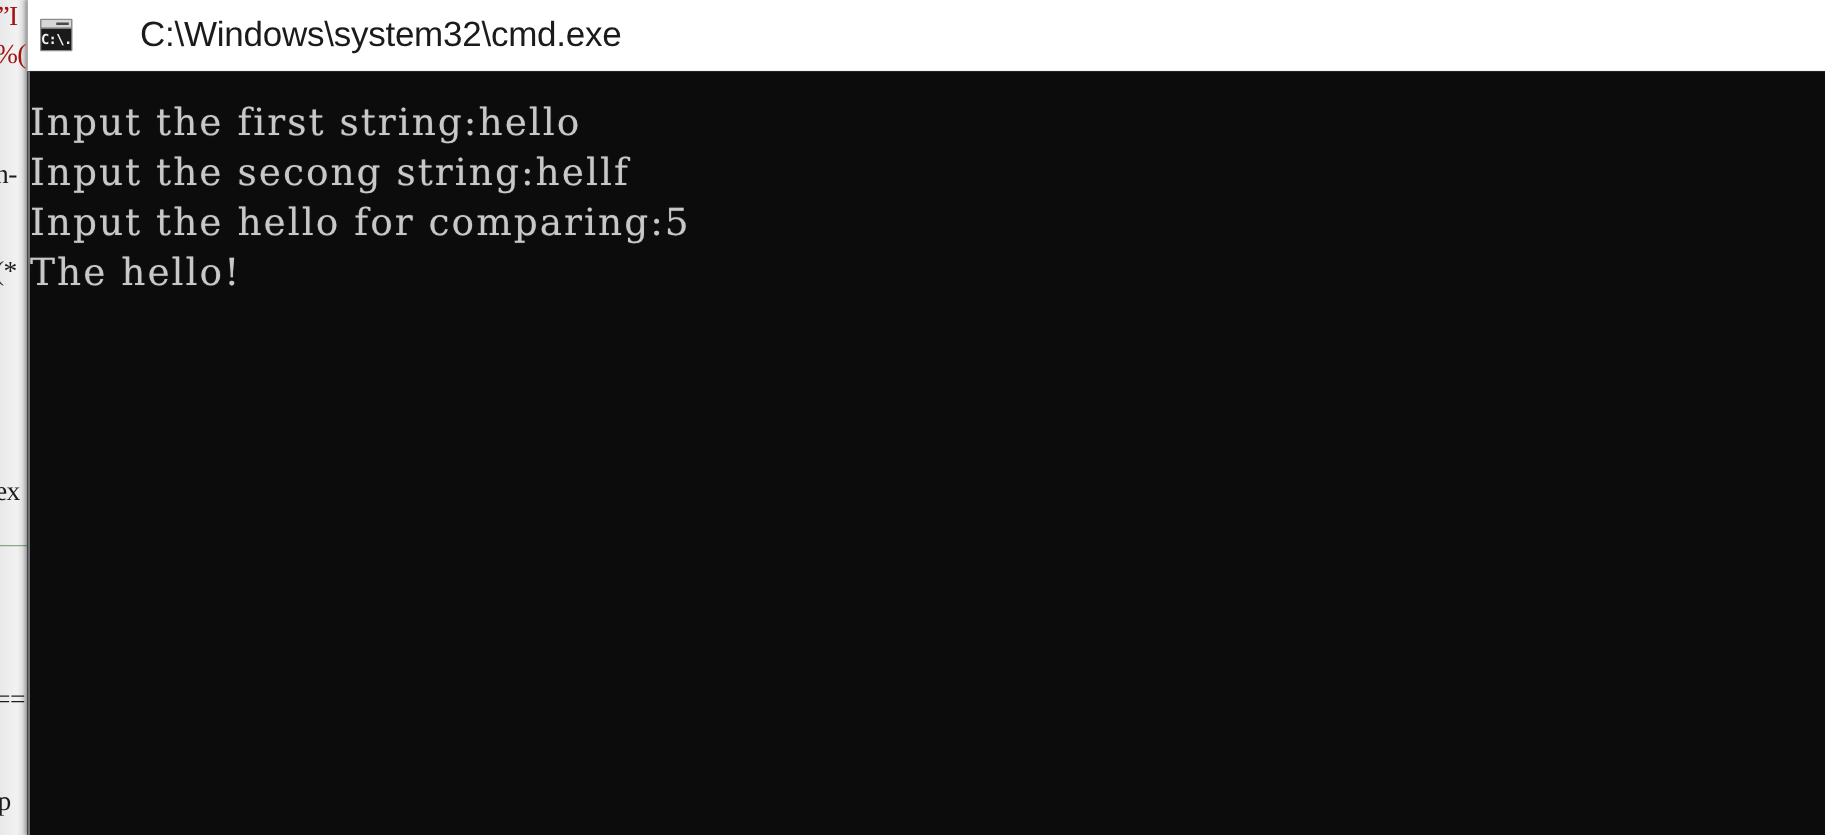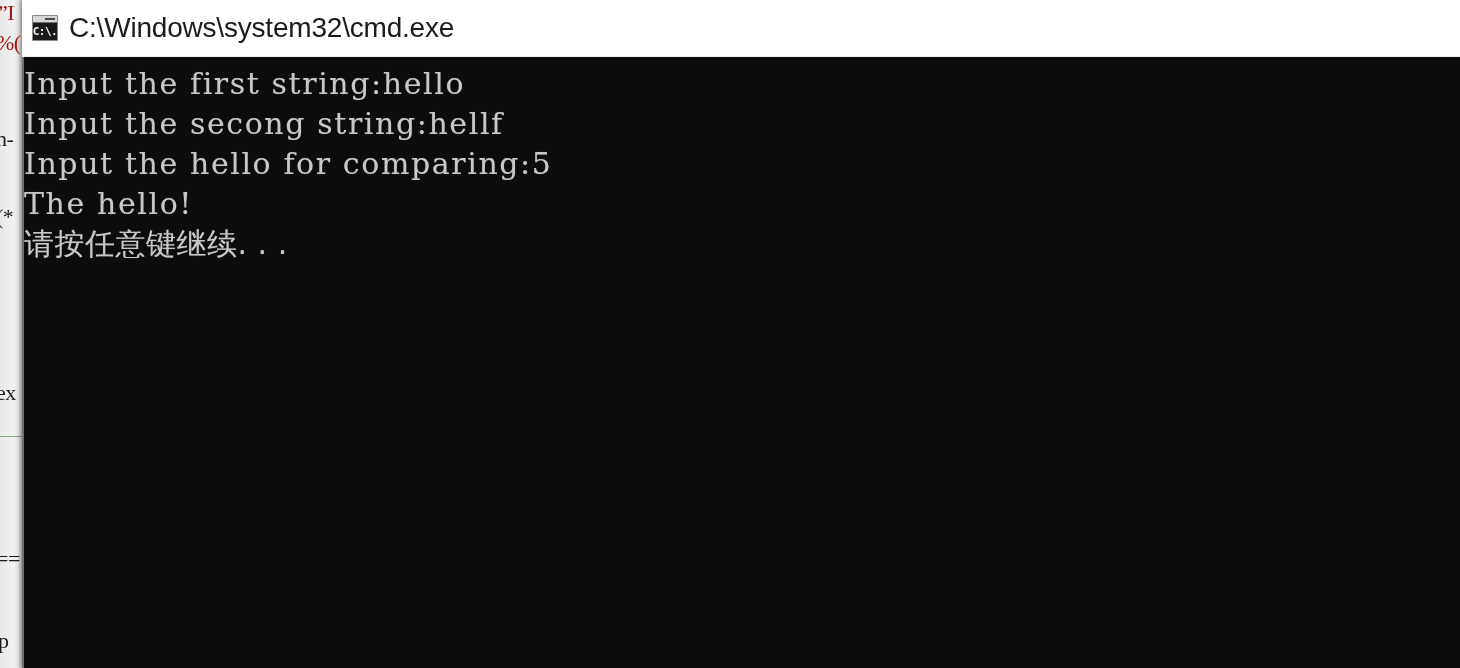--- a/index.html
+++ b/index.html
@@ -113,30 +113,31 @@
     letter-spacing: -0.5px;
     line-height: 1;
   }
 
   #cmd-title-text {
     font-family: "Liberation Sans", sans-serif;
     font-size: 28px;
     color: #1b1b1b;
     white-space: nowrap;
     letter-spacing: -0.2px;
+    margin-left: 43px;
   }
 
   #cmd-body {
     position: absolute;
     left: 0;
     top: 57px;
     right: 0;
     bottom: 0;
     background: #0c0c0c;
-    padding: 7px 0 0 2px;
+    padding: 22px 0 0 2px;
     box-sizing: border-box;
     overflow: hidden;
   }
 
   .cmd-line {
     font-family: "DejaVu Serif", "Liberation Serif", serif;
     font-size: 30px;
     line-height: 40px;
     color: #c8c8c8;
     white-space: pre;
@@ -182,17 +183,16 @@
         <div class="icon-prompt">C:\.</div>
       </div>
       <div id="cmd-title-text">C:\Windows\system32\cmd.exe</div>
     </div>
 
     <div id="cmd-body">
       <div class="cmd-line">Input the first string:hello</div>
       <div class="cmd-line">Input the secong string:hellf</div>
       <div class="cmd-line">Input the hello for comparing:5</div>
       <div class="cmd-line">The hello!</div>
-      <div class="cmd-line cjk">请按任意键继续. . .</div>
     </div>
 
   </div>
 </div>
 
 </body></html>

